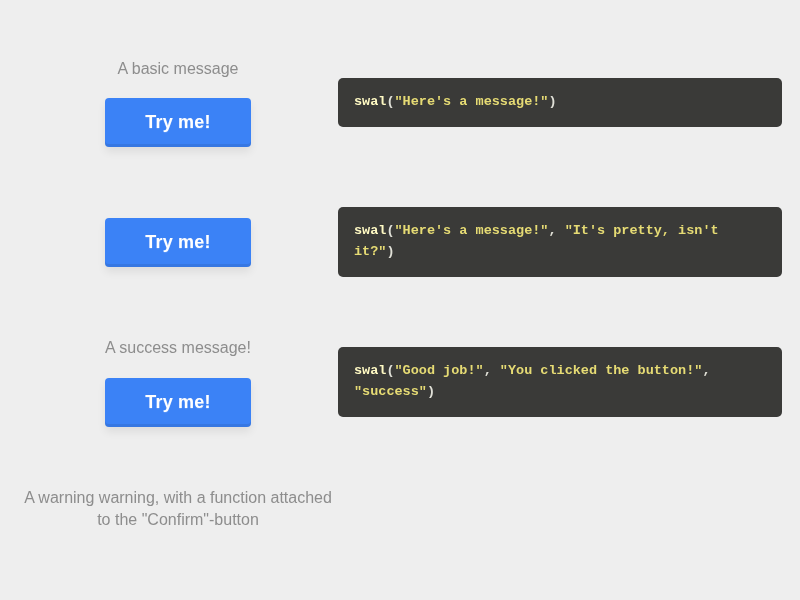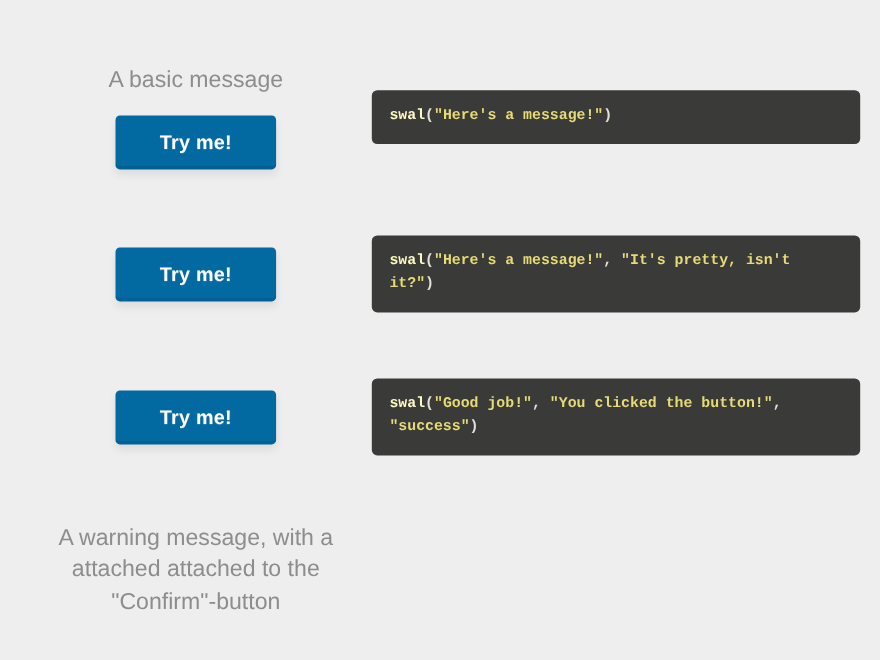--- a/index.html
+++ b/index.html
@@ -20,28 +20,28 @@
   .left {
     width: 320px;
     flex-shrink: 0;
     display: flex;
     flex-direction: column;
     align-items: center;
     text-align: center;
   }
   .example-title {
     color: #8d8d8d;
-    font-size: 21px;
+    font-size: 16px;
     font-weight: 300;
     margin-bottom: 18px;
     line-height: 1.4;
     padding: 0 4px;
   }
   .try-btn {
-    background: #0369a1;
+    background: #3b82f6;
     color: #ffffff;
     font-size: 18px;
     font-weight: 700;
     border: none;
     border-radius: 4px;
     padding: 14px 40px;
     cursor: pointer;
     box-shadow: 0 5px 8px rgba(0,0,0,0.07), inset 0 -3px 0 rgba(0,0,0,0.08);
     text-shadow: 0 1px 1px rgba(255,255,255,0.15);
     letter-spacing: 0.2px;
@@ -81,24 +81,25 @@
   <div class="left">
     <button class="try-btn">Try me!</button>
   </div>
   <div class="code-block">
     <span class="fn">swal</span><span class="pn">(</span><span class="str">"Here's a message!"</span><span class="pn">, </span><span class="str">"It's pretty, isn't it?"</span><span class="pn">)</span>
   </div>
 </div>
 
 <div class="row">
   <div class="left">
+    <div class="example-title">A success message!</div>
     <button class="try-btn">Try me!</button>
   </div>
   <div class="code-block">
     <span class="fn">swal</span><span class="pn">(</span><span class="str">"Good job!"</span><span class="pn">, </span><span class="str">"You clicked the button!"</span><span class="pn">, </span><span class="str">"success"</span><span class="pn">)</span>
   </div>
 </div>
 
 <div class="row last-row">
   <div class="left">
-    <div class="example-title">A warning message, with a attached attached to the "Confirm"-button</div>
+    <div class="example-title">A warning warning, with a function attached to the "Confirm"-button</div>
   </div>
 </div>
 
 </body></html>

